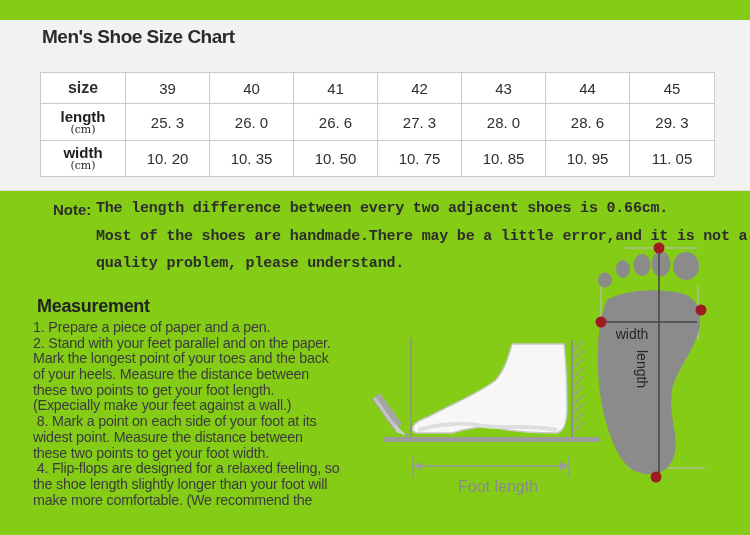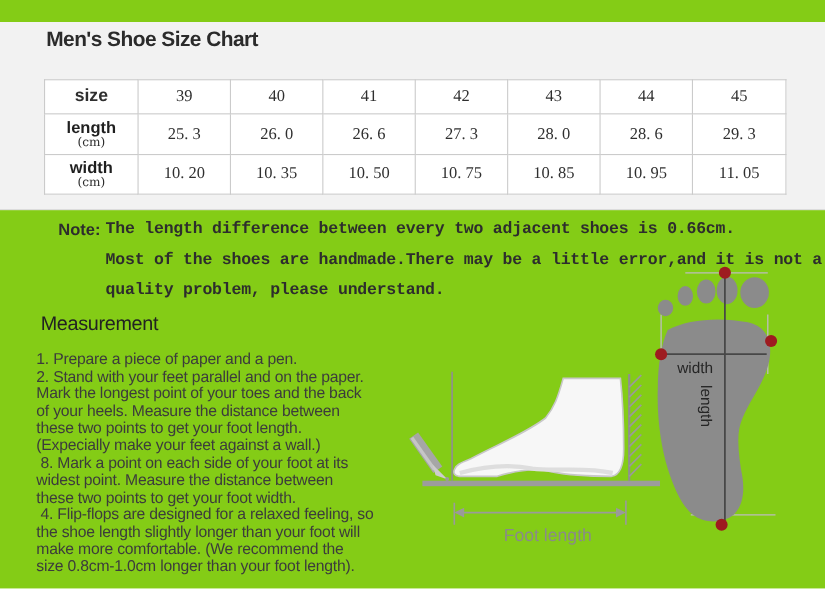--- a/index.html
+++ b/index.html
@@ -24,33 +24,33 @@
   table.size-table td {
     border:1px solid #cbcbcb; background:#fff; text-align:center;
     vertical-align:middle; color:#2f2f2f; padding:0;
   }
   tr.row-size td { height:31px; }
   tr.row-length td { height:37px; }
   tr.row-width td { height:36px; }
   td.head-cell { font-weight:bold; font-size:16px; color:#1f1f1f; }
   td .hdr-label { font-weight:bold; font-size:15px; line-height:15px; color:#1f1f1f; }
   td .hdr-unit { font-family:"DejaVu Serif", serif; font-size:11px; line-height:12px; color:#2a2a2a; }
-  td.num-cell { font-family:Liberation Serif, serif; font-size:15px; white-space:pre; }
+  td.num-cell { font-family:Liberation Sans, sans-serif; font-size:15px; white-space:pre; }
   .note-label {
     position:absolute; left:41px; top:201px;
     font-size:15px; font-weight:bold; color:#2d2d2d;margin-left:12px;
   }
   .note-lines {
     position:absolute; left:96px; top:201px; width:560px;
     font-size:15px; font-weight:bold; color:#2d2d2d; letter-spacing:-0.2px;font-family:Liberation Mono, monospace;
   }
   .note-lines .nline { height:27.6px; line-height:16px; white-space:pre; }
   .meas-heading {
-    position:absolute; left:37px; top:284px;
-    font-size:18px; font-weight:normal; color:#222; letter-spacing:-0.3px;
+    position:absolute; left:37px; top:296px;
+    font-size:18px; font-weight:bold; color:#222; letter-spacing:-0.3px;
   }
   .instructions {
     position:absolute; left:33px; top:320px; width:380px;
     font-size:14.3px; color:#3c3c3c; letter-spacing:-0.2px;
   }
   .instructions .mline { height:15.7px; line-height:15.7px; white-space:pre; }
   .foot-side-svg { position:absolute; left:360px; top:330px; width:250px; height:168px; }
   .footprint-svg { position:absolute; left:585px; top:238px; width:165px; height:252px; }
   svg text { font-family:"Liberation Sans", sans-serif; }
 </style>
@@ -129,21 +129,20 @@
     <div class="mline">Mark the longest point of your toes and the back</div>
     <div class="mline">of your heels. Measure the distance between</div>
     <div class="mline">these two points to get your foot length.</div>
     <div class="mline">(Expecially make your feet against a wall.)</div>
     <div class="mline"> 8. Mark a point on each side of your foot at its</div>
     <div class="mline">widest point. Measure the distance between</div>
     <div class="mline">these two points to get your foot width.</div>
     <div class="mline"> 4. Flip-flops are designed for a relaxed feeling, so</div>
     <div class="mline">the shoe length slightly longer than your foot will</div>
     <div class="mline">make more comfortable. (We recommend the</div>
-    <div class="mline">size 0.8cm-1.0cm longer than your foot length).</div>
   </div>
 
   <svg class="foot-side-svg" viewBox="0 0 250 168">
 
     <g>
       <line x1="16" y1="66" x2="38" y2="97" stroke="#a6a6a6" stroke-width="10"></line>
       <line x1="14.5" y1="68" x2="35" y2="97" stroke="#c6c6c6" stroke-width="3"></line>
       <polygon points="33,92 47,106 36,102" fill="#cdcdcd"></polygon>
       <circle cx="46.5" cy="105.5" r="1.8" fill="#9c9c9c"></circle>
     </g>

